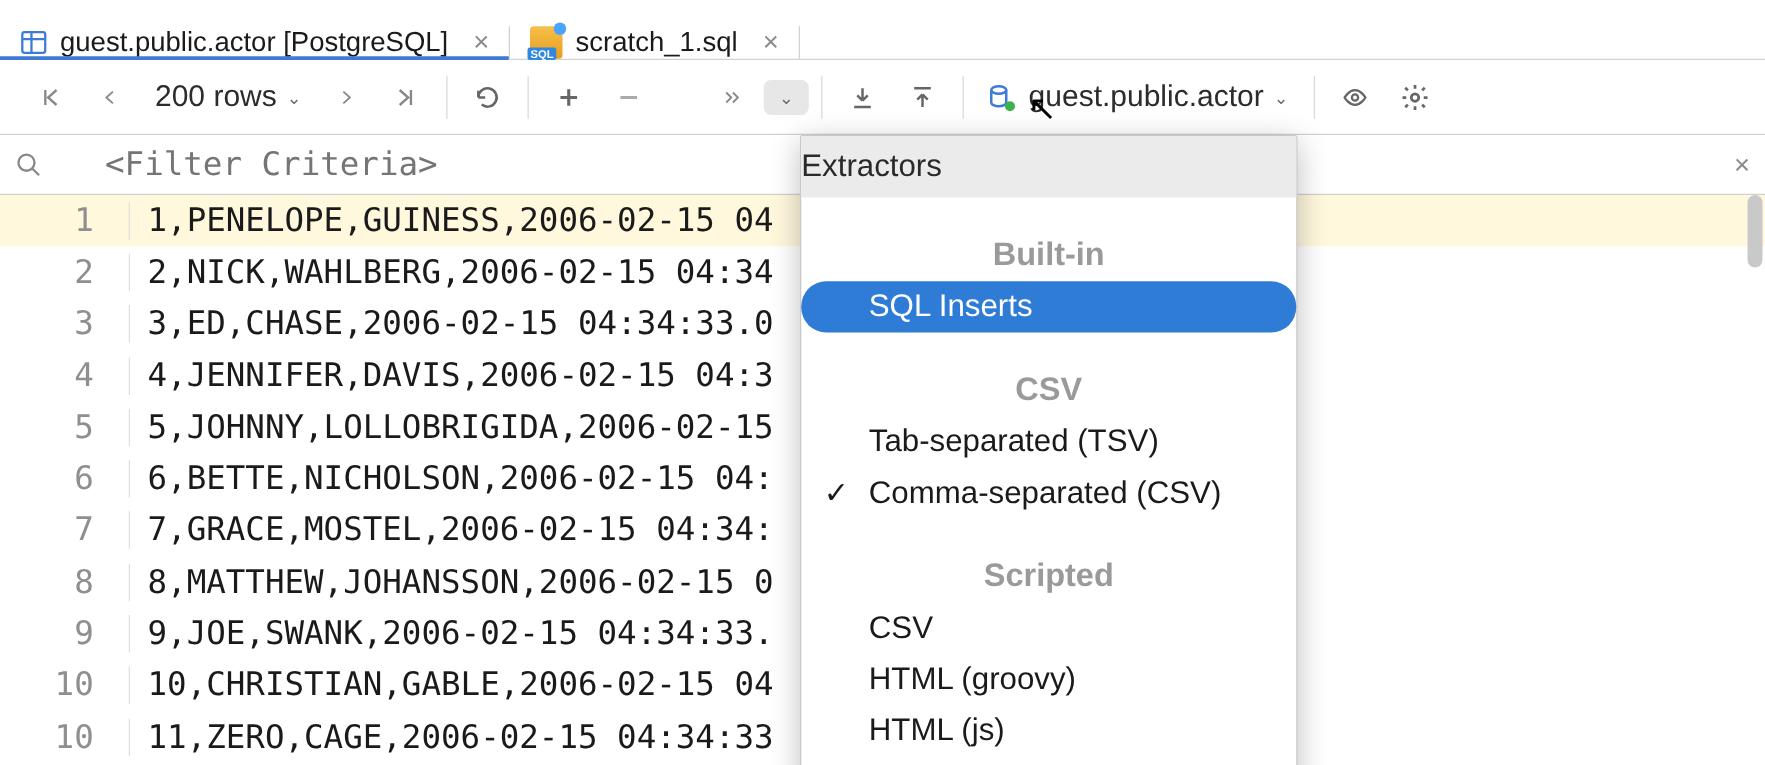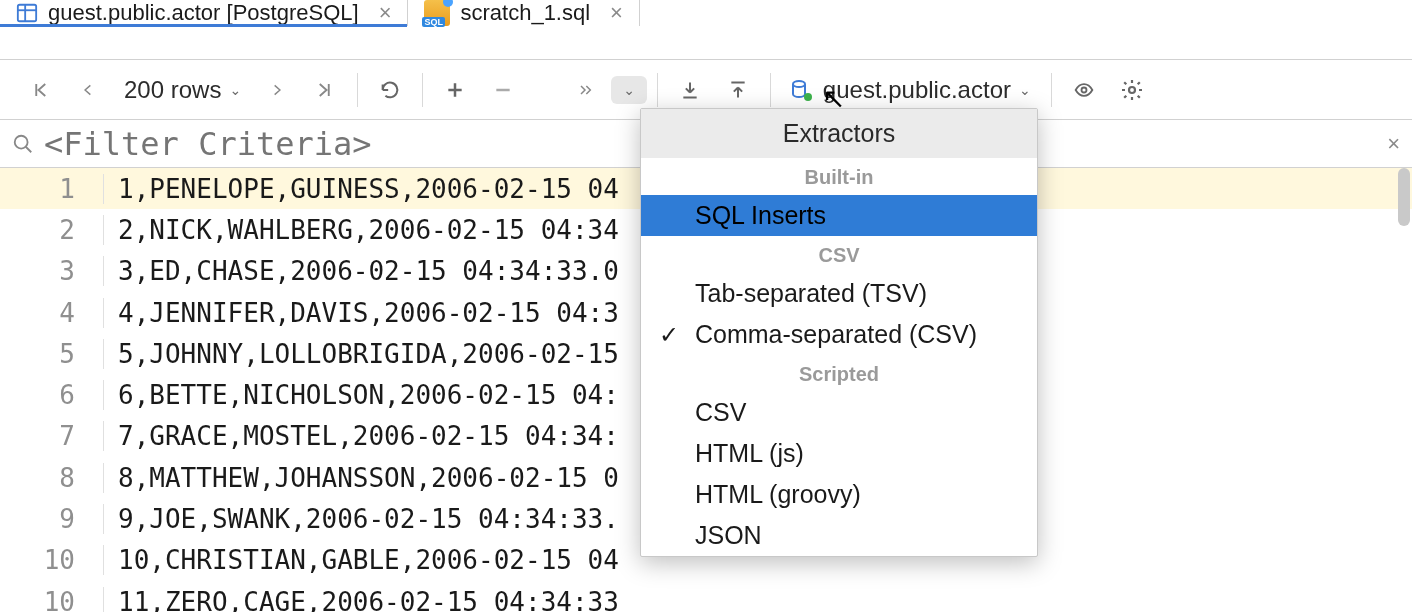--- a/index.html
+++ b/index.html
@@ -1,53 +1,53 @@
 <!DOCTYPE html>
 <html><head>
 <meta charset="utf-8">
 <style>
   * { box-sizing: border-box; margin: 0; padding: 0; }
   html, body { width: 1412px; height: 612px; font-family: -apple-system, BlinkMacSystemFont, "Segoe UI", sans-serif; background: #fff; overflow: hidden; }
   
-  .tabs { display: flex; height: 60px; border-bottom: 1px solid #d1d1d1; align-items: flex-start; }
+  .tabs { display: flex; height: 48px; border-bottom: 1px solid #d1d1d1; align-items: flex-end; }
   .tab { display: flex; align-items: center; gap: 10px; padding: 0 16px; border-right: 1px solid #d1d1d1; font-size: 22px; color: #1a1a1a; cursor: pointer; position: relative; }
   .tab.active { background: #fff; }
   .tab.active::after { content: ""; position: absolute; left: 0; right: 0; bottom: -1px; height: 3px; background: #3e7bd6; }
   .tab .close { color: #8a8a8a; font-size: 22px; margin-left: 10px; }
   .table-icon { width: 22px; height: 22px; }
   .sql-icon { width: 26px; height: 26px; display: inline-flex; align-items: center; justify-content: center; font-size: 10px; font-weight: bold; color: #fff; background: linear-gradient(#f5c04a,#e99c1f); border-radius: 3px; position: relative; }
   .sql-icon::before { content: "SQL"; position: absolute; bottom: -1px; left: -2px; background: #2f88e0; padding: 0 2px; border-radius: 2px; font-size: 9px; }
   .sql-badge { position:absolute; top:-3px; right:-3px; width:10px; height:10px; border-radius:50%; background:#4aa3ff; }
 
   .toolbar { display: flex; align-items: center; height: 60px; border-bottom: 1px solid #d1d1d1; padding: 0 10px; gap: 4px; }
   .tbtn { width: 44px; height: 44px; display: inline-flex; align-items: center; justify-content: center; color: #6b6b6b; border-radius: 4px; cursor: pointer; }
   .sep { width: 1px; height: 34px; background: #d9d9d9; margin: 0 6px; }
   .rows-btn { display: inline-flex; align-items: center; gap: 8px; font-size: 24px; color: #2c2c2c; padding: 6px 10px; cursor: pointer; }
   .chev { font-size: 14px; color: #6b6b6b; }
   .extract-btn { display: inline-flex; align-items: center; gap: 8px; font-size: 24px; color: #2c2c2c; padding: 6px 12px; background: #e7e7e7; border-radius: 6px; cursor: pointer; }
   .ds-btn { display: inline-flex; align-items: center; gap: 8px; font-size: 24px; color: #2c2c2c; padding: 6px 10px; cursor: pointer; }
   .spacer-sm { width: 30px; }
   .cursor-arrow { position:absolute; pointer-events:none; font-size:28px; color:#000; }
 
   .filter-row { display: flex; align-items: center; height: 48px; border-bottom: 1px solid #d1d1d1; padding: 0 12px; gap: 10px; }
-  .filter-row input { flex: 1; border: none; outline: none; font-size: 32px; font-family: "Menlo","Consolas",monospace; color: #ec4899; }
+  .filter-row input { flex: 1; border: none; outline: none; font-size: 26px; font-family: "Menlo","Consolas",monospace; color: #ec4899; margin-left: 40px; }
   .filter-row .clear { color:#8a8a8a; font-size:22px; cursor:pointer; }
 
   .data { position: relative; font-family: "Menlo","Consolas",monospace; font-size: 26px; color: #1a1a1a; }
   .row { display: flex; height: 41.3px; align-items: center; }
   .row.sel { background: #fff8dd; }
   .gutter { width: 104px; text-align: right; padding-right: 28px; color: #8f8f8f; border-right: 1px solid #e0e0e0; }
   .row.sel .gutter { background:#fff8dd; }
   .cell { padding-left: 14px; white-space: pre; overflow: hidden; position:relative; flex:1; }
 
   .dropdown { position: absolute; left: 640px; top: 108px; width: 398px; background: #fff; box-shadow: 0 6px 24px rgba(0,0,0,.25); border:1px solid #c8c8c8; border-radius: 2px; z-index: 50; }
-  .dd-title { background: #ebebeb; text-align: center; font-size: 25px; padding: 10px 0; color: #2a2a2a; }
-  .dd-section { text-align: center; color: #9a9a9a; font-weight: 600; font-size: 20px; padding: 8px 0 6px; }
+  .dd-title { background: #ebebeb; text-align: left; font-size: 25px; padding: 10px 0; color: #2a2a2a; }
+  .dd-section { text-align: center; color: #9a9a9a; font-weight: 600; font-size: 26px; padding: 8px 0 6px; margin-top: 22px; }
   .dd-item { display: flex; align-items: center; font-size: 25px; padding: 6px 18px 6px 54px; position: relative; color: #1a1a1a; cursor: pointer; }
-  .dd-item.hl { background: #2f7cd6; color: #000000; }
+  .dd-item.hl { background: #2f7cd6; color: #ffffff; border-radius: 20px; }
   .dd-check::before { content: "✓"; position: absolute; left: 18px; font-size: 24px; color: #1a1a1a; }
 
   .mini-scrollbar { position:absolute; right:2px; top:0; width:12px; height:58px; background:#c9c9c9; border-radius:6px; }
 
   svg { display:block; }
 </style>
 </head>
 <body>
 
 <div class="tabs">
@@ -222,16 +222,16 @@
 
 <div class="dropdown">
   <div class="dd-title">Extractors</div>
   <div class="dd-section">Built-in</div>
   <div class="dd-item hl">SQL Inserts</div>
   <div class="dd-section">CSV</div>
   <div class="dd-item">Tab-separated (TSV)</div>
   <div class="dd-item dd-check">Comma-separated (CSV)</div>
   <div class="dd-section">Scripted</div>
   <div class="dd-item">CSV</div>
+  <div class="dd-item">HTML (groovy)</div>
   <div class="dd-item">HTML (js)</div>
-  <div class="dd-item">HTML (groovy)</div>
   <div class="dd-item">JSON</div>
 </div>
 
 </body></html>

